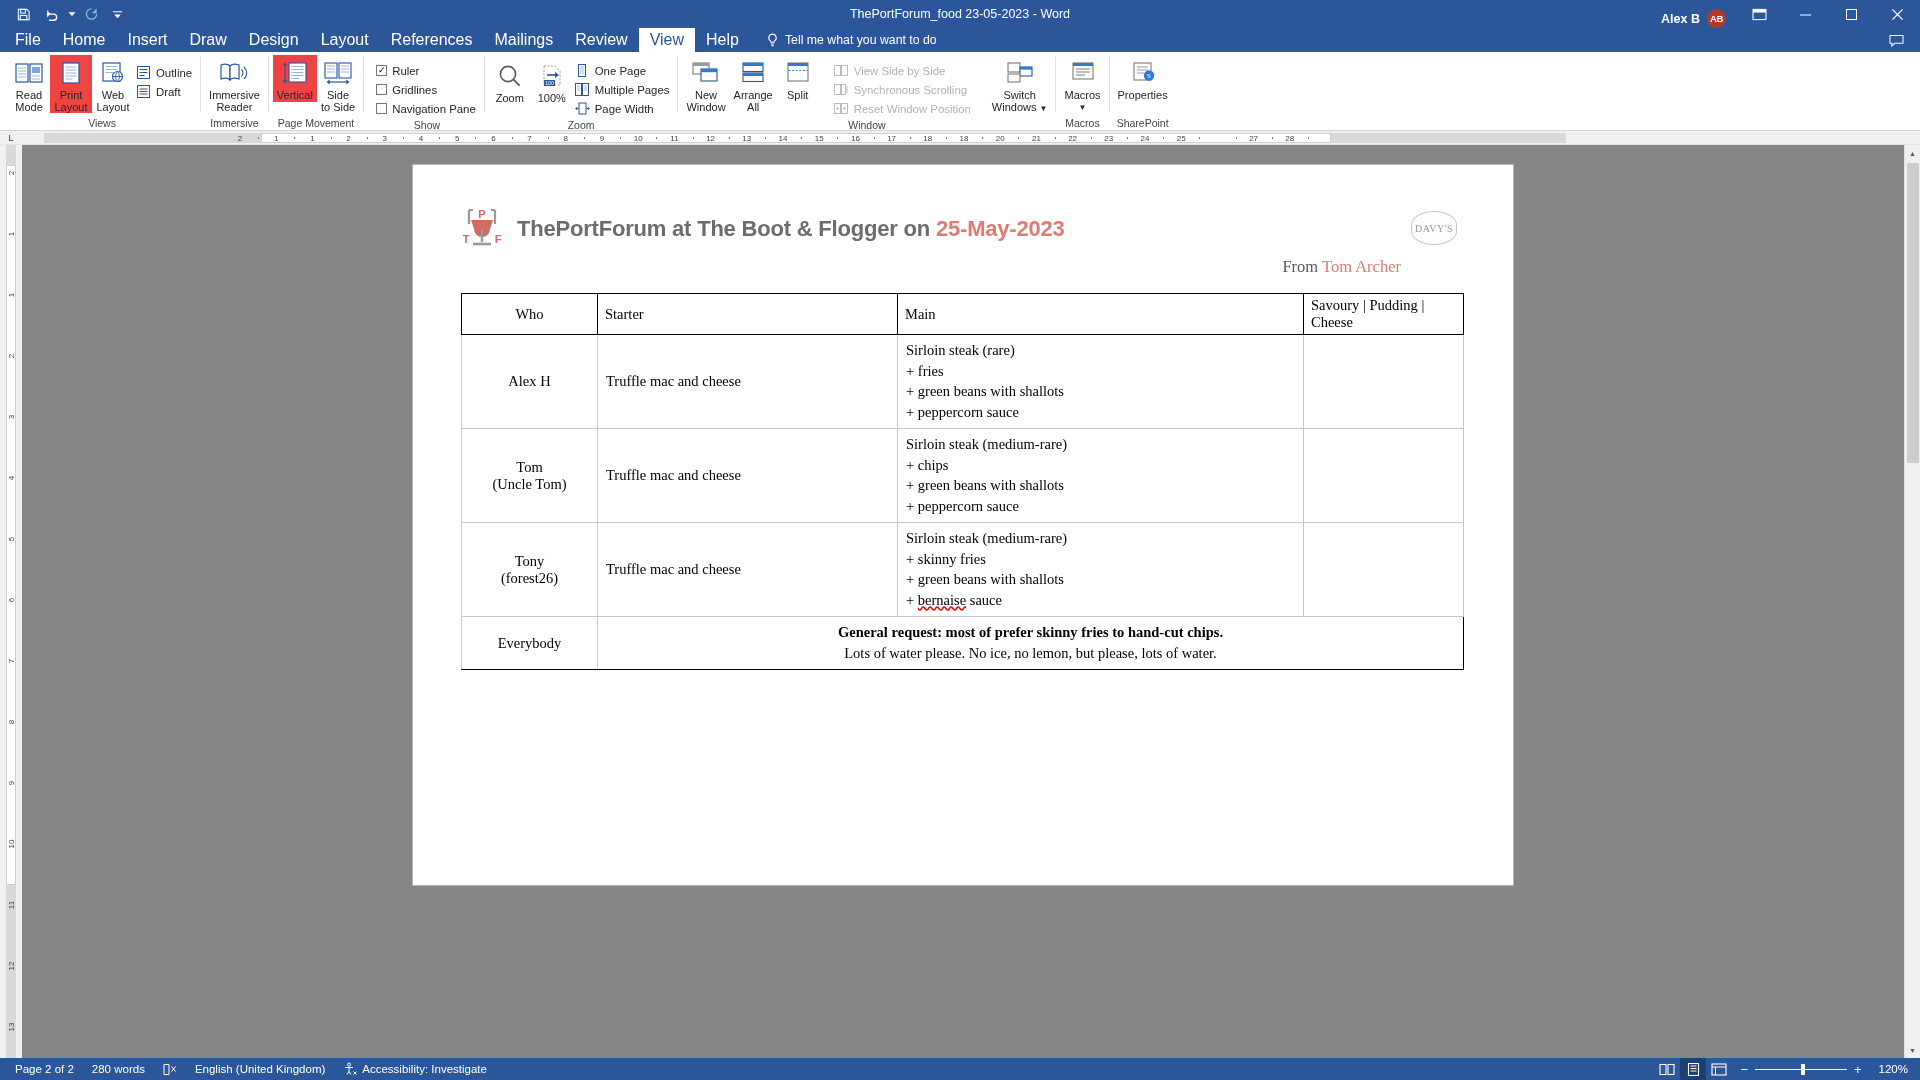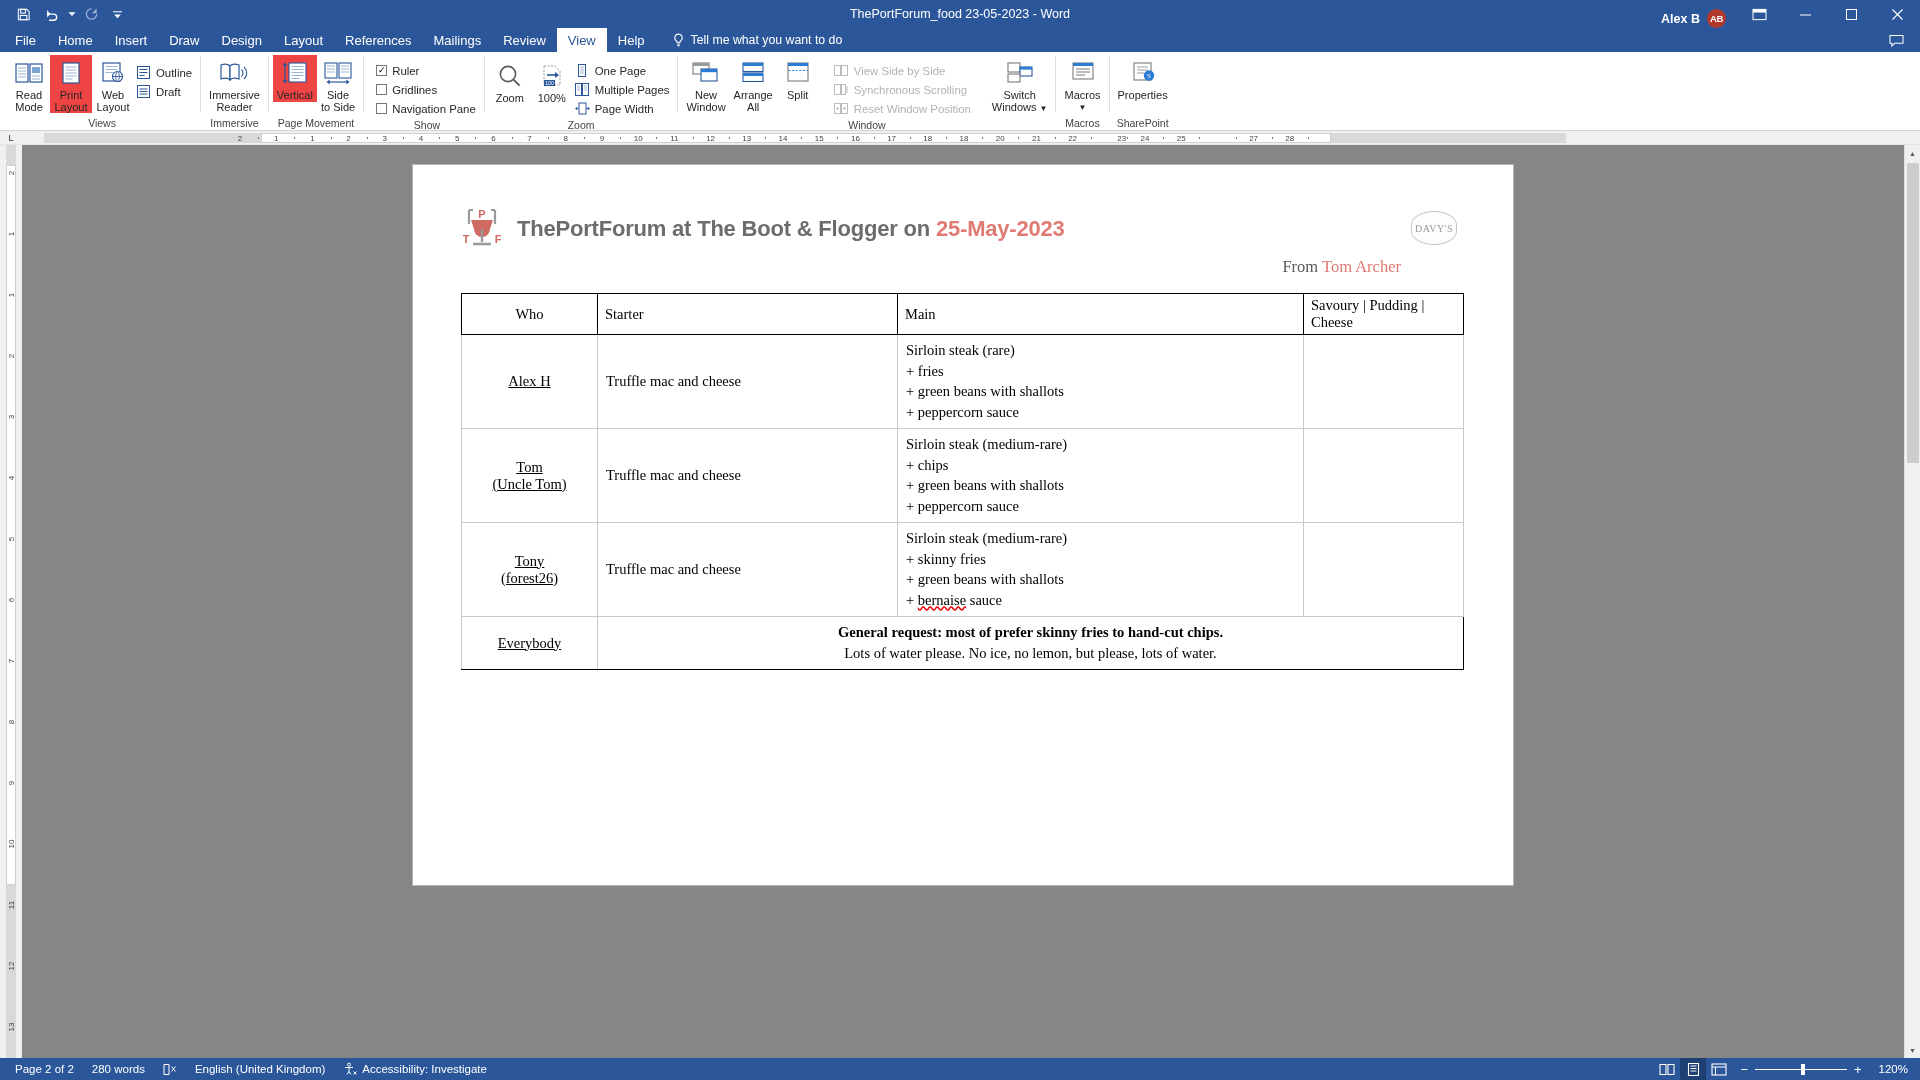--- a/index.html
+++ b/index.html
@@ -41,21 +41,21 @@
     color:#fff;
   }
   .winbtn svg { display:block; }
 
   
   #tabbar {
     height:24px; background:#2b579a; display:flex; align-items:flex-end;
     position:relative; padding-left:4px;
   }
   .tab {
-    height:24px; padding:0 11px; font-size:13px; color:#fff;
+    height:24px; padding:0 11px; font-size:16px; color:#fff;
     display:flex; align-items:center;
   }
   .tab.active { background:#fff; color:#2b579a; }
   #tellme {
     display:flex; align-items:center; gap:6px; color:#fff;
     font-size:12.3px; margin-left:16px; height:24px;
   }
   #tellme svg { display:block; }
   .tabbar-right { margin-left:auto; display:flex; align-items:center; padding-right:12px; height:24px;}
 
@@ -156,21 +156,21 @@
   }
   table#menu thead th.c { text-align:center; }
   table#menu thead th.l { text-align:left; }
   .c-who{ width:136px;} .c-start{width:300px;} .c-main{width:406px;} .c-end{width:160px;}
   td.who { text-align:center; }
   td.starter { padding-left:8px; }
   td.main { padding:5px 8px 6px 8px; line-height:20.5px;}
   tr.person td { border-left:1px solid #000; }
   tr.person td.last { border-right:1px solid #000; }
   tr.person td.who, tr.person td.starter, tr.person td.main { border-color:#c9c9c9; }
-  tr.person td:first-child { border-left:1px solid #000;text-decoration:underline;}
+  tr.person td:first-child { border-left:1px solid #000;}
   tr.last-row td { border-bottom:1px solid #000; }
   td.everybody-text { text-align:center; line-height:21px; padding:5px 8px;}
   td.everybody-text .b { font-weight:bold; }
   .squig { text-decoration: underline wavy #e00; text-decoration-skip-ink:none;}
   #footnote {
     margin-top:11px; font-family:"Liberation Serif", serif; font-size:14.8px;
     line-height:22px; color:#000; width:1002px;
   }
   .caret { display:inline-block; width:1px; height:15px; background:#000; vertical-align:-2px; margin-left:3px;}
 
@@ -661,21 +661,21 @@
         <div class="rtick" style="left: 905.8px;">18</div>
         <div class="rdot" style="left: 923.9px;"></div>
         <div class="rtick" style="left: 942px;">18</div>
         <div class="rdot" style="left: 960.1px;"></div>
         <div class="rtick" style="left: 978.2px;">20</div>
         <div class="rdot" style="left: 996.3px;"></div>
         <div class="rtick" style="left: 1014.4px;">21</div>
         <div class="rdot" style="left: 1032.5px;"></div>
         <div class="rtick" style="left: 1050.6px;">22</div>
         <div class="rdot" style="left: 1068.7px;"></div>
-        <div class="rtick" style="left: 1086.8px; margin-left: 13px;">23</div>
+        <div class="rtick" style="left: 1086.8px;">23</div>
         <div class="rdot" style="left: 1104.9px;"></div>
         <div class="rtick" style="left: 1123px;">24</div>
         <div class="rdot" style="left: 1141.1px;"></div>
         <div class="rtick" style="left: 1159.2px;">25</div>
         <div class="rdot" style="left: 1177.3px;"></div>
         <div class="rtick" style="left: 1195.4px; margin-top: 35px;">26</div>
         <div class="rdot" style="left: 1213.5px;"></div>
         <div class="rtick" style="left: 1231.6px;">27</div>
         <div class="rdot" style="left: 1249.7px;"></div>
         <div class="rtick" style="left: 1267.8px;">28</div>

